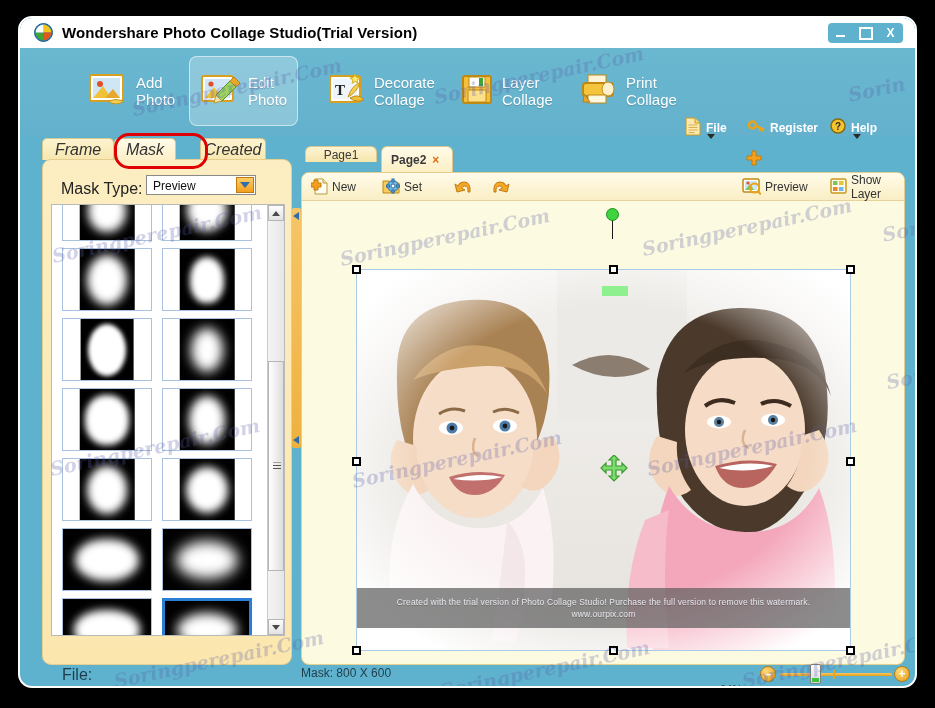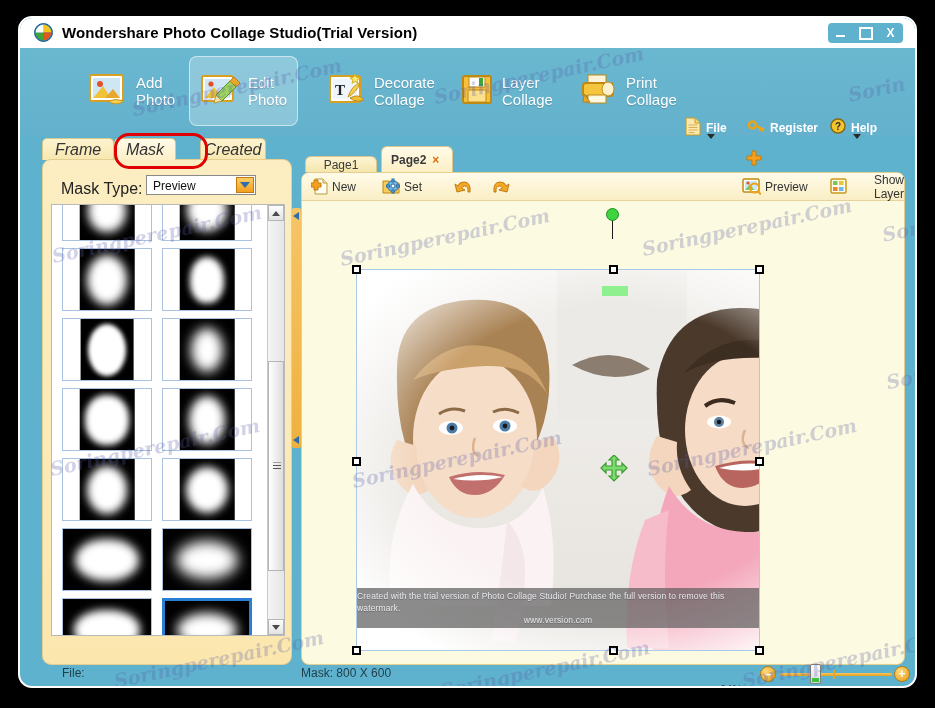--- a/index.html
+++ b/index.html
@@ -178,21 +178,21 @@
   .panel-splitter i{
     position:absolute;left:1px;width:0;height:0;
     border-top:4px solid transparent;border-bottom:4px solid transparent;
     border-right:6px solid #2f6ea8;
   }
   
   .page-tabs{
     position:absolute;left:285px;top:128px;height:26px;width:600px;
   }
   .ptab{
-    position:absolute;top:10px;height:16px;
+    position:absolute;top:0;height:16px;
     background:linear-gradient(#fdf4d2,#f6e6ad);
     border:1px solid #dcc68b;border-bottom:none;
     border-top-left-radius:6px;border-top-right-radius:6px;
     display:flex;align-items:center;box-sizing:border-box;
     font-size:12px;color:#3a3a3a;padding:0 9px;
   }
   .ptab.sel{
     top:0;height:26px;background:linear-gradient(#fffbe8,#fcefc4);
     font-weight:bold;z-index:3;
   }
@@ -204,35 +204,34 @@
     position:absolute;left:281px;top:154px;width:604px;height:493px;
     background:linear-gradient(#fffce2,#fdf8d6);
     border:1px solid #e4cf90;border-radius:8px;box-sizing:border-box;
   }
   .canvas-toolbar{
     position:absolute;left:0;top:0;width:100%;height:28px;
     background:linear-gradient(#fffbe9,#f9eec4);
     border-bottom:1px solid #e6d49c;
     border-top-left-radius:7px;border-top-right-radius:7px;
     box-sizing:border-box;
-    text-align:right;
   }
   .tb-item{
     position:absolute;top:4px;height:20px;
     display:flex;align-items:center;gap:4px;
     font-size:12px;color:#333;
   }
   .stage{
     position:absolute;left:1px;top:28px;right:1px;bottom:1px;
     background:#fcfae0;
     border-bottom-left-radius:7px;border-bottom-right-radius:7px;
     overflow:hidden;
   }
   .photo-sel-box{
-    position:absolute;left:53px;top:68px;width:404px;height:382px;
+    position:absolute;left:53px;top:68px;width:495px;height:382px;
     border:1px solid #a9cbe8;box-sizing:border-box;
   }
   .photo{
     position:absolute;left:0;top:0;width:100%;height:100%;
     overflow:hidden;background:#fff;
   }
   .handle{
     position:absolute;width:9px;height:9px;background:#fff;border:2px solid #000;
     box-sizing:border-box;
   }
@@ -255,21 +254,21 @@
     display:flex;flex-direction:column;align-items:center;justify-content:center;
   }
   .wm-band div{
     font-size:8.5px;color:#e9e9ef;letter-spacing:.15px;line-height:1.45;
     text-shadow:0 1px 0 rgba(0,0,0,.25);
   }
   
   .statusbar{
     position:absolute;left:0;bottom:0;width:100%;height:24px;
   }
-  .st-file{position:absolute;left:42px;top:4px;font-size:12px;color:#1f3d4a;}
+  .st-file{position:absolute;left:42px;top:4px;font-size:16px;color:#1f3d4a;}
   .st-size{position:absolute;left:281px;top:4px;font-size:12px;color:#1f3d4a;}
   .st-zoom{position:absolute;left:700px;top:21px;font-size:11px;color:#1f3d4a;}
   .zoom-ctl{position:absolute;left:740px;top:2px;width:150px;height:20px;}
   .zbtn{
     position:absolute;top:2px;width:16px;height:16px;border-radius:50%;
     background:radial-gradient(circle at 35% 30%,#ffd97a,#e79c14);
     border:1px solid #b87b0d;box-sizing:border-box;
     display:flex;align-items:center;justify-content:center;
     color:#fff;font-size:12px;font-weight:bold;line-height:1;
   }
@@ -692,21 +691,21 @@
               <path d="M462 160 q18 26 2 50 q-16 20 -34 6 q16 -22 14 -50" fill="#f3d6bd"></path>
               <path d="M312 216 q26 44 76 46 q50 2 74 -44 q22 56 14 162 l-180 0 q-10 -96 16 -164" fill="#f4a7bb"></path>
               <path d="M312 240 q-8 60 0 138 l-42 0 q-4 -72 18 -128" fill="#f7bcca"></path>
             </g>
             <rect width="510" height="380" fill="url(#vig)"></rect>
           </svg>
         </div>
 
         <div class="wm-band">
           <div>Created with the trial version of Photo Collage Studio!  Purchase the full version to remove this watermark.</div>
-          <div>www.version.com</div>
+          <div>www.ourpix.com</div>
         </div>
 
         <span class="handle" style="left:-5px;top:-5px;"></span>
         <span class="handle" style="left:252px;top:-5px;"></span>
         <span class="handle" style="right:-5px;top:-5px;"></span>
         <span class="handle" style="left:-5px;top:187px;"></span>
         <span class="handle" style="right:-5px;top:187px;"></span>
         <span class="handle" style="left:-5px;bottom:-5px;"></span>
         <span class="handle" style="left:252px;bottom:-5px;"></span>
         <span class="handle" style="right:-5px;bottom:-5px;"></span>

